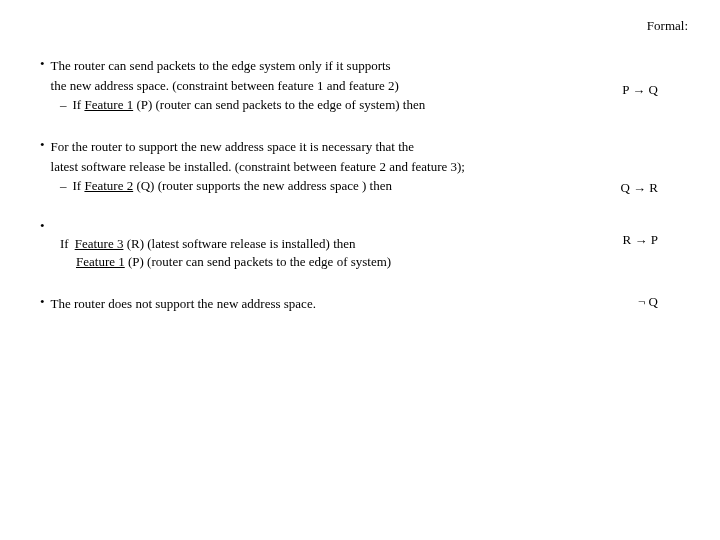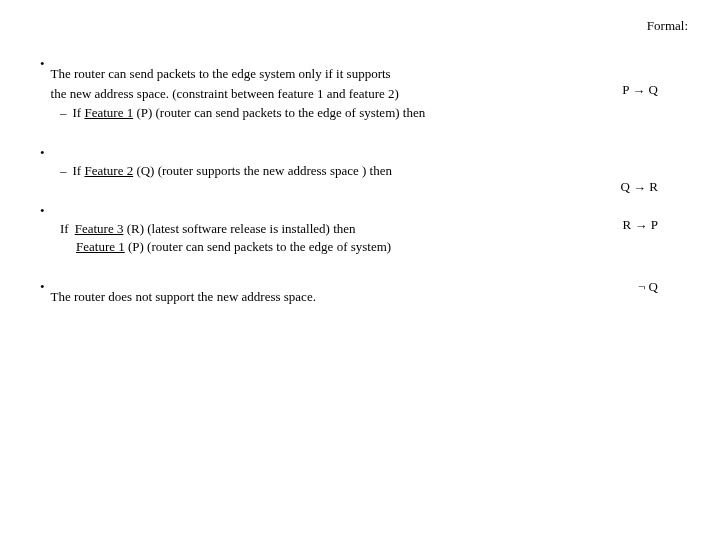--- a/index.html
+++ b/index.html
@@ -67,35 +67,34 @@
       margin-bottom: 10px;
     }
     .p-arrow-q {
       position: absolute;
       right: 32px;
       top: 26px;
     }
     .q-arrow-r {
       position: absolute;
       right: 32px;
-      top: 34px;
+      top: 43px;
     }
     .r-arrow-p {
       position: absolute;
       right: 32px;
       top: 14px;
     }
     .not-q {
       position: absolute;
       right: 32px;
       top: 0px;
     }
     .text-line {
       line-height: 1.5;
-      margin-top: 8px;
     }
     .sub-indent {
       margin-left: 16px;
     }
   </style>
 </head>
 <body>
 
 <div class="page">
 
@@ -116,20 +115,24 @@
           If <span class="underline">Feature 1</span> (P) (router can send packets to the edge of system) then
         </span>
       </div>
     </div>
     <div class="p-arrow-q">P → Q</div>
   </div>
 
   <div class="section2">
     <div class="bullet-row">
       <span class="bullet">•</span>
+      <span class="text-line">
+        For the router to support the new address space it is necessary that the<br>
+        latest software release be installed. (constraint between feature 2 and feature 3);
+      </span>
     </div>
     <div class="indent1">
       <div class="bullet-row">
         <span class="dash">–</span>
         <span>
           If <span class="underline">Feature 2</span> (Q) (router supports the new address space ) then
         </span>
       </div>
     </div>
     <div class="q-arrow-r">Q → R</div>

